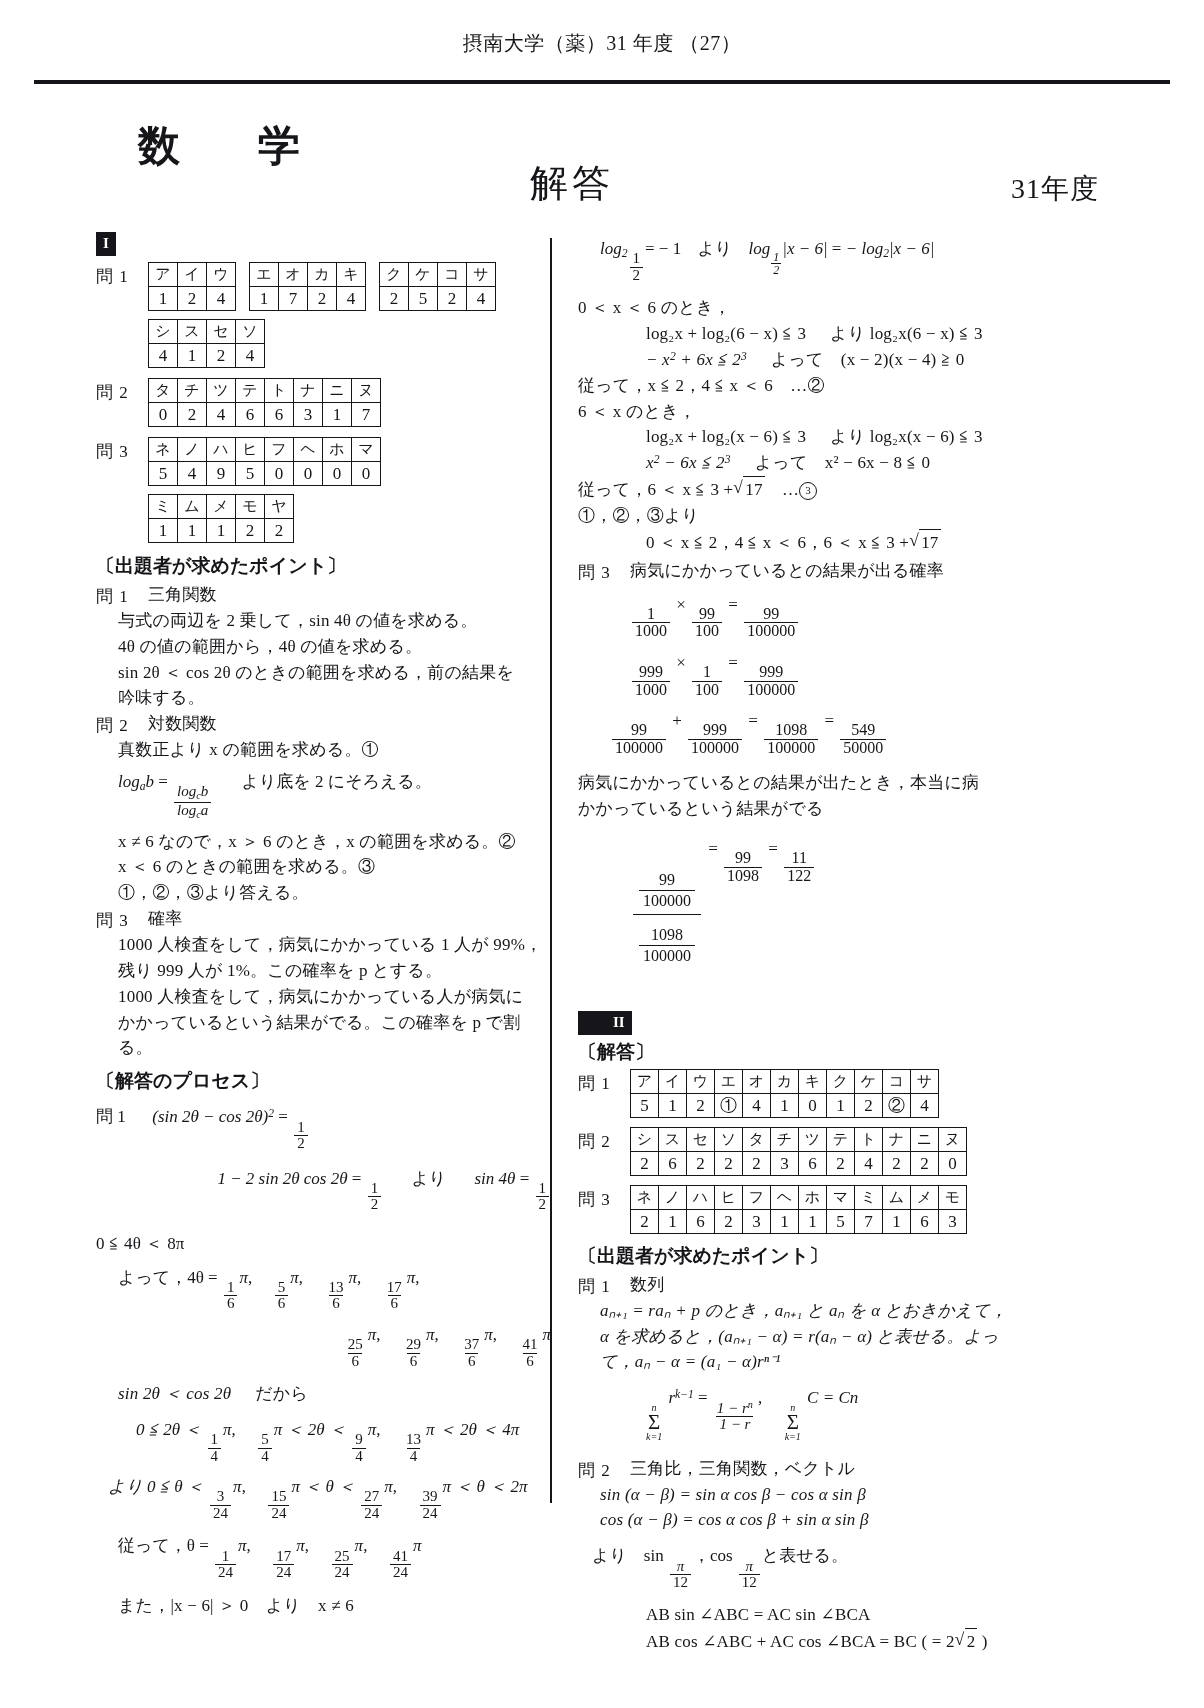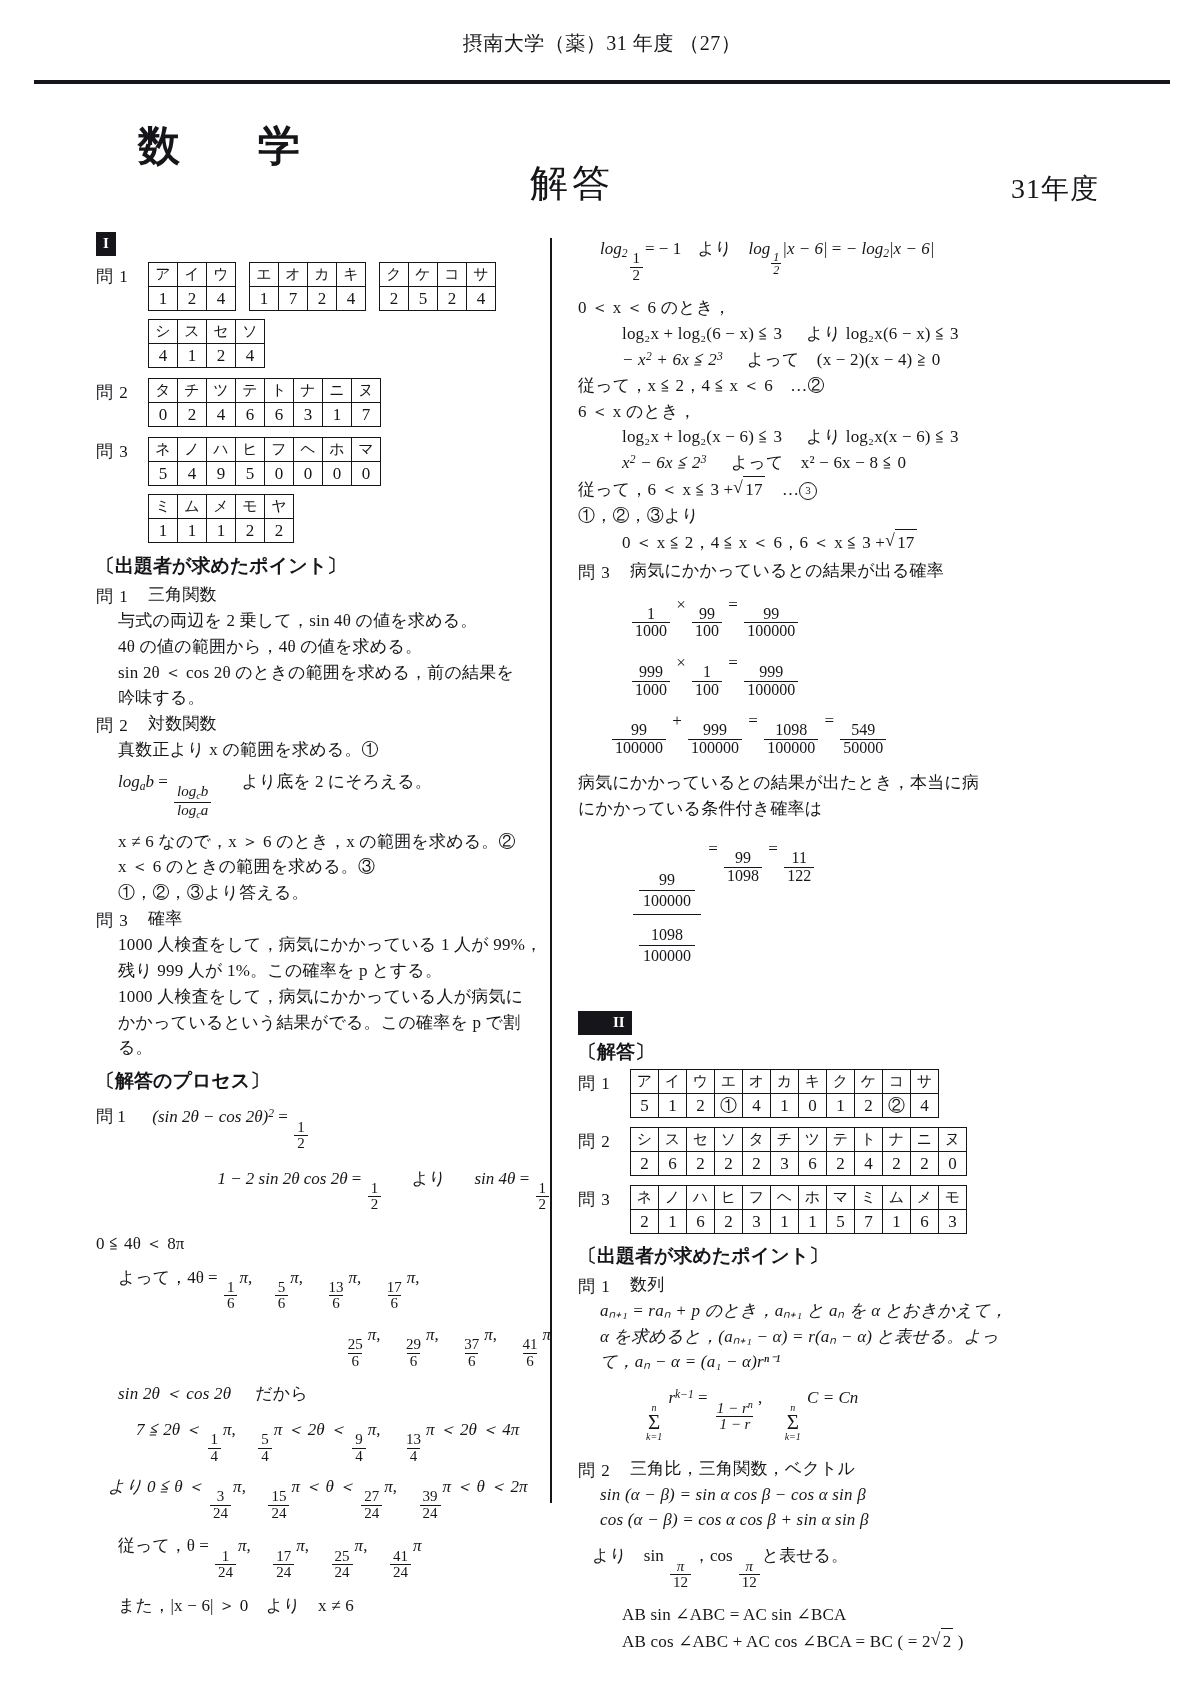--- a/index.html
+++ b/index.html
@@ -72,21 +72,21 @@
     text-align:center; vertical-align:middle;
     font-size:16px; padding:0; line-height:23px;
   }
   table.ans tr.kana td{font-size:15px;}
   table.ans tr.num td{font-size:17px;}
   table.ans.narrow td{width:27px;}
 
   
   .txt{font-size:17px; line-height:1.52; letter-spacing:.2px;}
   .ind1{margin-left:22px;}
-  .ind2{margin-left:44px;}
+  .ind2{margin-left:68px;}
   .ind3{margin-left:66px;}
   .mono-i{font-style:italic; font-family:"Liberation Serif",serif;}
   .sp{display:inline-block; width:12px;}
   .sp-lg{display:inline-block; width:24px;}
 
   
   .mline{font-size:17px; line-height:1.05; margin:7px 0; white-space:nowrap;}
   .frac{
     display:inline-flex; flex-direction:column; align-items:center;
     vertical-align:-0.55em; margin:0 2px; line-height:1.03;
@@ -405,21 +405,21 @@
           <span class="n">41</span>
           <span class="d">6</span>
         </span><span class="mono-i">π</span>
     </div>
 
     <div class="txt ind1" style="margin-top:12px;">
       <span class="mono-i">sin 2θ ＜ cos 2θ</span><span class="sp-lg"></span><span>だから</span>
     </div>
 
     <div class="mline" style="margin:14px 0 14px 40px;">
-      <span class="mono-i">7 ≦ 2θ ＜</span>
+      <span class="mono-i">0 ≦ 2θ ＜</span>
       <span class="frac">
           <span class="n">1</span>
           <span class="d">4</span>
         </span><span class="mono-i">π</span>,
       <span class="sp"></span>
       <span class="frac">
           <span class="n">5</span>
           <span class="d">4</span>
         </span><span class="mono-i">π ＜ 2θ ＜</span>
       <span class="frac">
@@ -574,21 +574,21 @@
           <span class="d">100000</span>
         </span>
       =
       <span class="frac big">
           <span class="n">549</span>
           <span class="d">50000</span>
         </span>
     </div>
 
     <div class="txt">病気にかかっているとの結果が出たとき，本当に病</div>
-    <div class="txt">にかかっている条件付き確率は</div>
+    <div class="txt">かかっているという結果がでる</div>
 
     <div class="mline" style="margin:18px 0 26px 52px;">
       <span class="cfrac">
         <span class="n">
           <span class="frac big">
               <span class="n">99</span>
               <span class="d">100000</span>
             </span>
         </span>
         <span class="d">

